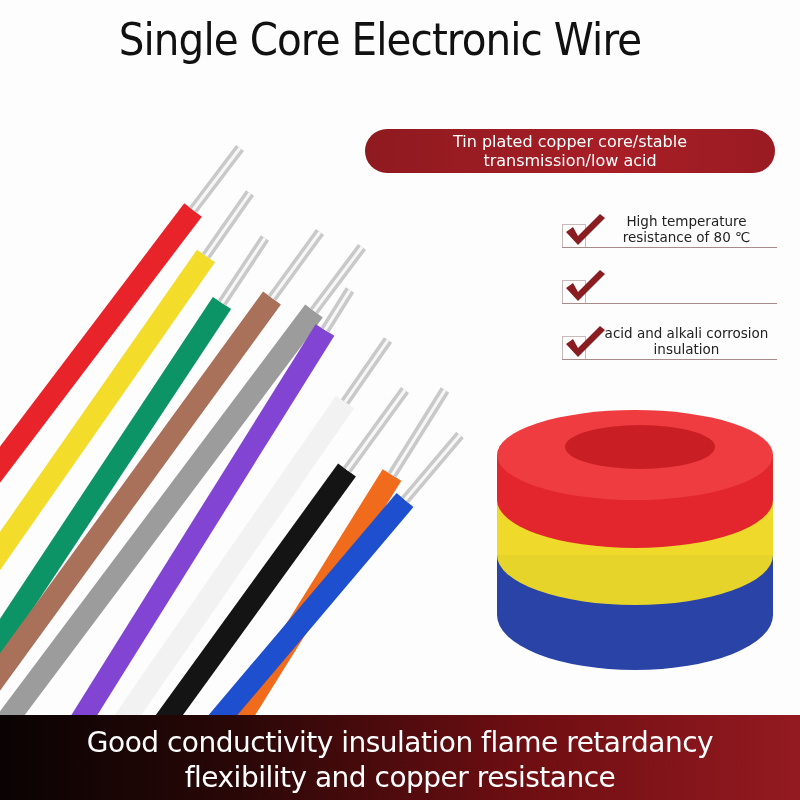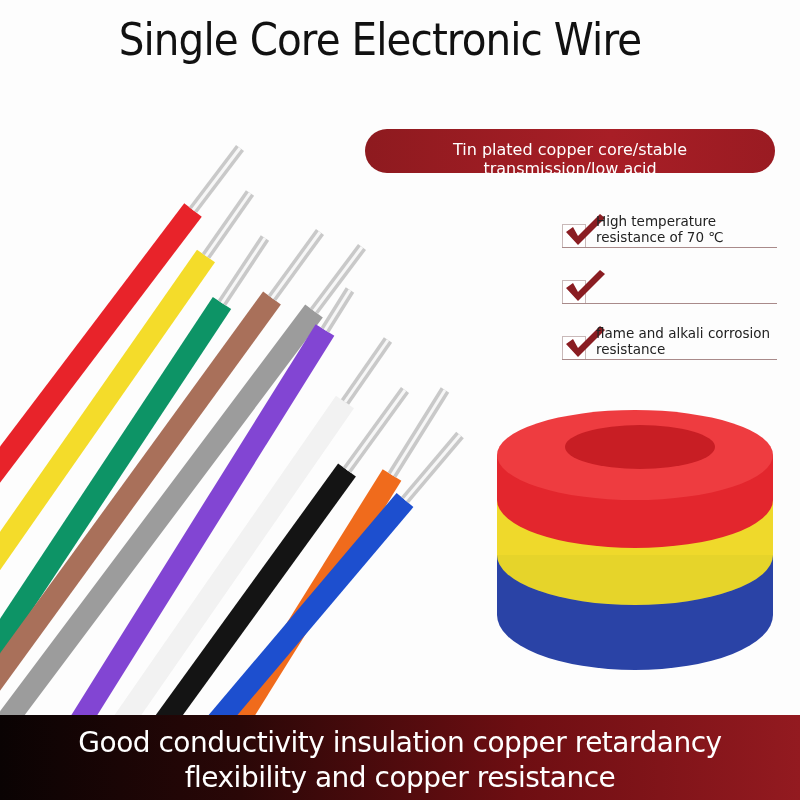--- a/index.html
+++ b/index.html
@@ -1,22 +1,22 @@
 <!DOCTYPE html>
 <html><head>
 <meta charset="utf-8">
 <style>
   html, body { margin:0; padding:0; }
   body { width:800px; height:800px; overflow:hidden; background:#fdfdfd; position:relative; font-family:"DejaVu Sans", sans-serif; }
   .title { position:absolute; left:0; top:14px; width:760px; text-align:center; font-size:44px; color:#111; letter-spacing:-1px; font-family:"DejaVu Sans", sans-serif; transform:scaleX(0.92); transform-origin:center; }
-  .pill { position:absolute; left:365px; top:129px; width:410px; height:44px; border-radius:22px; background:linear-gradient(90deg,#8e1a1f,#a81e26 60%,#9a1b22); color:#fff; text-align:center; font-size:16px; line-height:19px; padding-top:11px; box-sizing:border-box; }
+  .pill { position:absolute; left:365px; top:129px; width:410px; height:44px; border-radius:22px; background:linear-gradient(90deg,#8e1a1f,#a81e26 60%,#9a1b22); color:#fff; text-align:center; font-size:16px; line-height:19px; padding-top:3px; box-sizing:border-box; }
   .feat { position:absolute; left:562px; width:215px; height:36px; }
   .feat .box { position:absolute; left:0; bottom:0; width:24px; height:24px; border:1px solid #c9b9b9; box-sizing:border-box; background:#fff; }
   .feat .chk { position:absolute; left:2px; bottom:2px; width:42px; height:34px; }
-  .feat .txt { position:absolute; left:34px; right:0; bottom:3px; text-align:left; font-size:13.5px; line-height:16px; color:#222; }
+  .feat .txt { position:absolute; left:34px; right:0; bottom:3px; text-align:center; font-size:13.5px; line-height:16px; color:#222; }
   .feat .line { position:absolute; left:0; right:0; bottom:0; height:1.5px; background:#a98a8a; }
   .wires { position:absolute; left:0; top:0; width:800px; height:720px; }
   .bottom { position:absolute; left:0; top:715px; width:800px; height:85px; background:linear-gradient(90deg,#0a0303 0%,#2a0707 30%,#6e0e12 65%,#931a20 100%); color:#fff; text-align:center; font-size:28px; line-height:35px; padding-top:10px; box-sizing:border-box; letter-spacing:-0.5px; }
 </style>
 </head>
 <body>
 
 <div class="title">Single Core Electronic Wire</div>
 
 <div class="pill">
@@ -24,41 +24,41 @@
   <div>transmission/low acid</div>
 </div>
 
 <div class="feat" style="top:212px">
   <div class="box"></div>
   <svg class="chk" viewBox="0 0 42 34">
       <path d="M2 20 L9 15 L14 24 L36 2 L41 6 L14 33 Z" fill="#8a1d22"></path>
     </svg>
   <div class="txt">
       <div>High temperature</div>
-      <div>resistance of 70 ℃</div>
+      <div>resistance of 80 ℃</div>
     </div>
   <div class="line"></div>
 </div>
 
 <div class="feat" style="top:268px">
   <div class="box"></div>
   <svg class="chk" viewBox="0 0 42 34">
       <path d="M2 20 L9 15 L14 24 L36 2 L41 6 L14 33 Z" fill="#8a1d22"></path>
     </svg>
   <div class="line"></div>
 </div>
 
 <div class="feat" style="top:324px">
   <div class="box"></div>
   <svg class="chk" viewBox="0 0 42 34">
       <path d="M2 20 L9 15 L14 24 L36 2 L41 6 L14 33 Z" fill="#8a1d22"></path>
     </svg>
   <div class="txt">
-      <div>flame and alkali corrosion</div>
-      <div>resistance</div>
+      <div>acid and alkali corrosion</div>
+      <div>insulation</div>
     </div>
   <div class="line"></div>
 </div>
 
 <svg class="wires" viewBox="0 0 800 720">
   <defs>
     <linearGradient id="metal" x1="0" y1="0" x2="1" y2="0">
       <stop offset="0" stop-color="#8d8d8d"></stop>
         <stop offset="0.45" stop-color="#f4f4f4"></stop>
         <stop offset="1" stop-color="#9a9a9a"></stop>
@@ -104,15 +104,15 @@
   <ellipse cx="140" cy="150" rx="138" ry="50" fill="#3350b8"></ellipse>
   <ellipse cx="140" cy="150" rx="138" ry="50" fill="#e6d42a"></ellipse>
   <rect x="2" y="95" width="276" height="55" fill="#efd92b"></rect>
   <ellipse cx="140" cy="95" rx="138" ry="48" fill="#e3262d"></ellipse>
   <rect x="2" y="50" width="276" height="45" fill="#e3262d"></rect>
   <ellipse cx="140" cy="50" rx="138" ry="45" fill="#ee3c40"></ellipse>
   <ellipse cx="145" cy="42" rx="75" ry="22" fill="#c81e24"></ellipse>
 </svg>
 
 <div class="bottom">
-  <div>Good conductivity insulation copper retardancy</div>
+  <div>Good conductivity insulation flame retardancy</div>
   <div>flexibility and copper resistance</div>
 </div>
 
 </body></html>

